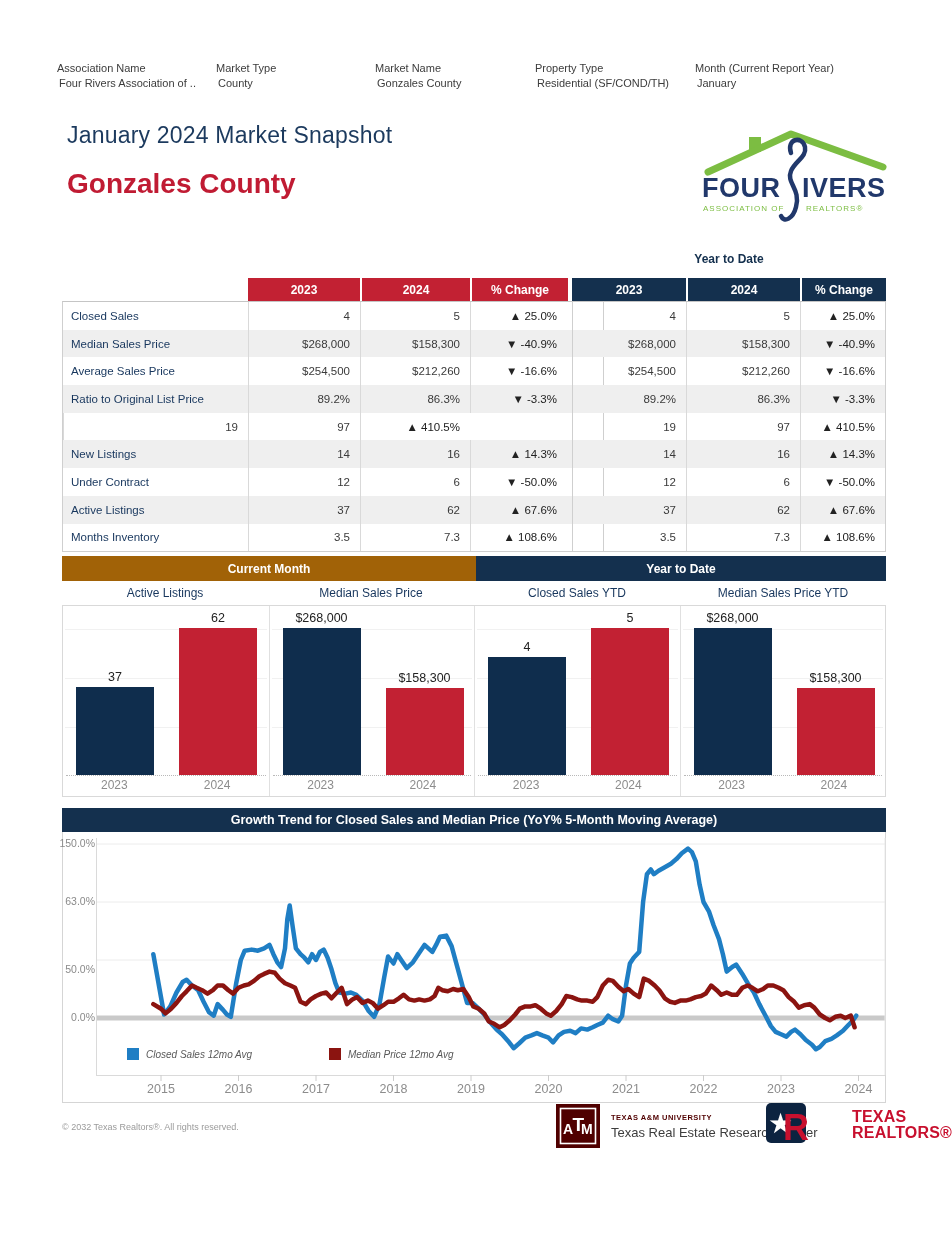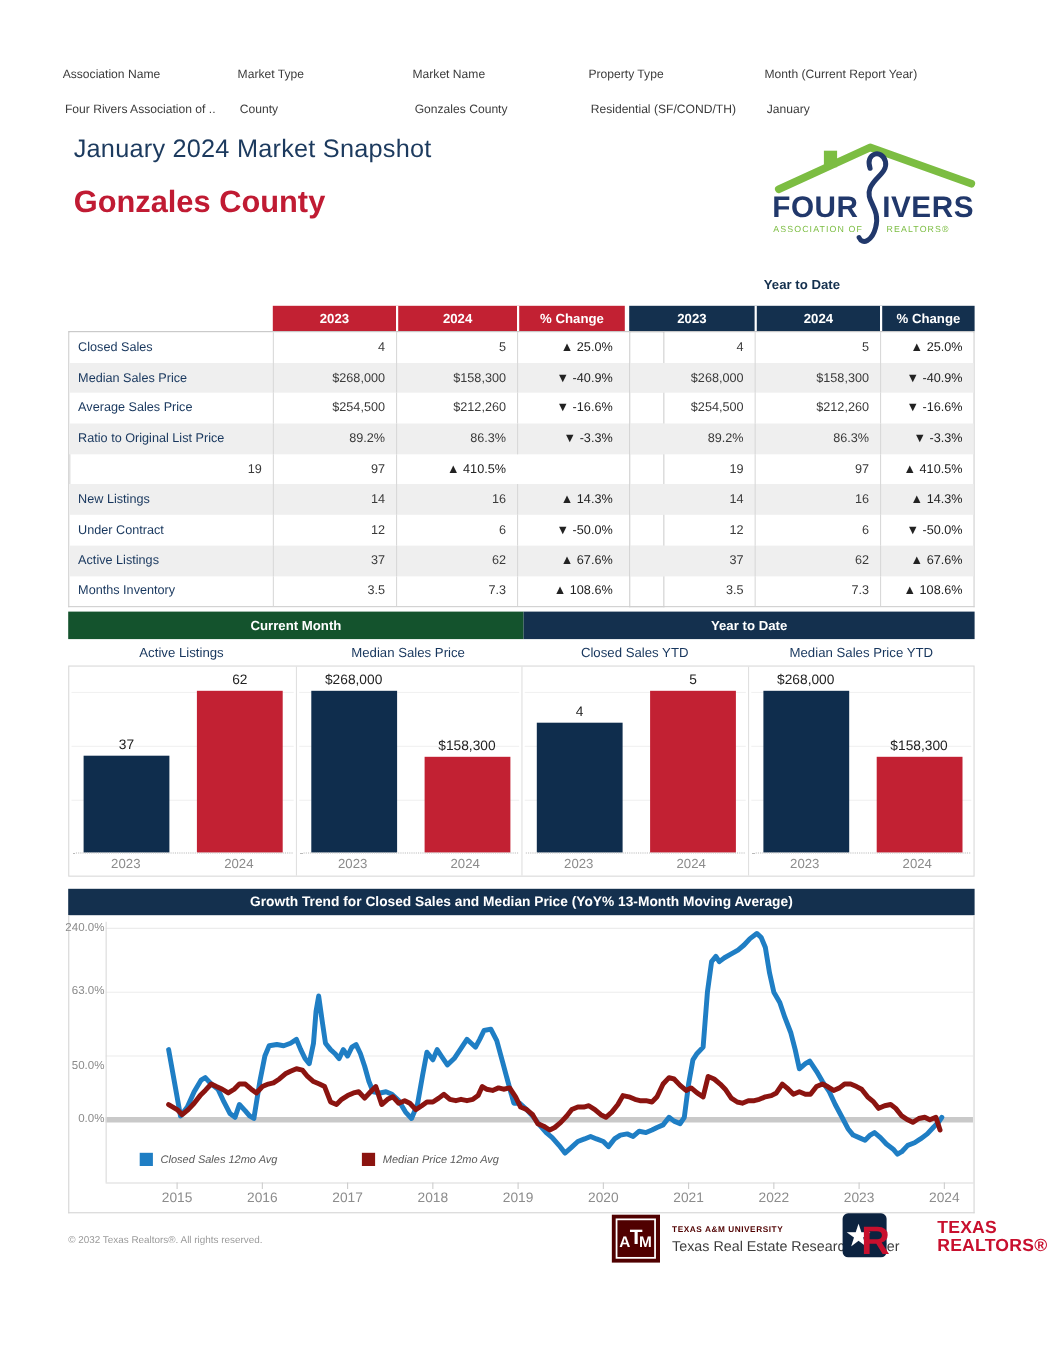--- a/index.html
+++ b/index.html
@@ -3,21 +3,21 @@
 <meta charset="utf-8">
 <style>
   * { margin:0; padding:0; box-sizing:border-box; }
   html,body { background:#ffffff; }
   body { font-family:"Liberation Sans","DejaVu Sans",sans-serif; }
   .page { position:relative; width:952px; height:1243px; background:#fff; overflow:hidden; }
 
   
   .meta { position:absolute; left:57px; top:62px; width:840px; display:grid; grid-template-columns:159px 159px 160px 160px 202px; }
   .meta .label { font-size:11px; color:#3c3c3c; }
-  .meta .value { font-size:11px; color:#3c3c3c; margin-top:20px; padding-left:2px; }
+  .meta .value { font-size:11px; color:#3c3c3c; margin-top:3px; padding-left:2px; }
 
   
   .report-title { position:absolute; left:67px; top:122px; font-size:23px; color:#1c3a5e; letter-spacing:.2px; }
   .county-title { position:absolute; left:67px; top:168px; font-size:28px; font-weight:bold; color:#c01b33; }
   .fr-logo { position:absolute; left:702px; top:126px; }
 
   
   .ytd-caption { position:absolute; left:572px; top:252px; width:314px; text-align:center; font-size:12px; font-weight:bold; color:#14304e; }
   .thead { position:absolute; top:278px; height:23px; display:grid; color:#fff; font-size:12px; font-weight:bold; }
   .thead-cm { left:248px; width:320px; grid-template-columns:112px 110px 98px; background:#c22133; }
@@ -32,21 +32,21 @@
   .tbody-right .tr { grid-template-columns:113px 114px 85px; }
   .tr:nth-child(even) { background:#efefef; }
   .td { display:flex; align-items:center; font-size:11.5px; color:#3a3a3a; }
   .td.label { color:#17365d; padding-left:8px; }
   .td.num { justify-content:flex-end; padding-right:10px; border-left:1px solid #d9d9d9; }
   .tbody-right .td.num:first-child { border-left:none; }
   .td.chg { justify-content:flex-end; padding-right:10px; border-left:1px solid #d9d9d9; color:#222; }
 
   
   .band { position:absolute; top:556px; height:25px; display:flex; align-items:center; justify-content:center; color:#fff; font-size:12px; font-weight:bold; }
-  .band-cm { left:62px; width:414px; background:#14532d; }
+  .band-cm { left:62px; width:414px; background:#a16207; }
   .band-ytd { left:476px; width:410px; background:#14304e; }
 
   
   .chart-titles { position:absolute; left:62px; top:586px; width:824px; display:grid; grid-template-columns:repeat(4,206px); }
   .chart-titles .ct { text-align:center; font-size:12px; color:#17365d; font-weight:500; }
   .mini-box { position:absolute; left:62px; top:605px; width:824px; height:192px; border:1px solid #d9d9d9; display:grid; grid-template-columns:repeat(4,1fr); background:#fff; }
   .mini-cell { position:relative; }
   .mini-cell + .mini-cell { border-left:1px solid #e0e0e0; }
   .mini-plot { position:absolute; left:0; top:0; width:100%; height:170px; }
   .mini-plot .grid { position:absolute; left:2px; right:2px; height:0; border-top:1px solid #f1f1f1; }
@@ -306,23 +306,23 @@
             <div class="bar-label">$158,300</div>
           </div>
         </div>
       <div class="mini-xlabels">
         <span>2023</span>
         <span>2024</span>
       </div>
     </div>
   </div>
 
-  <div class="growth-header">Growth Trend for Closed Sales and Median Price (YoY% 13-Month Moving Average)</div>
+  <div class="growth-header">Growth Trend for Closed Sales and Median Price (YoY% 5-Month Moving Average)</div>
   <div class="growth-box">
-    <span class="ylab" style="top:5px">240.0%</span>
+    <span class="ylab" style="top:5px">150.0%</span>
     <span class="ylab" style="top:63px">63.0%</span>
     <span class="ylab" style="top:131px">50.0%</span>
     <span class="ylab" style="top:179px">0.0%</span>
     <svg id="growth-svg" width="824" height="271" viewBox="0 0 824 271">
         <line x1="33" x2="822" y1="12" y2="12" stroke="#ececec" stroke-width="1"></line>
         <line x1="33" x2="822" y1="70.00000000000001" y2="70.00000000000001" stroke="#ececec" stroke-width="1"></line>
         <line x1="33" x2="822" y1="128" y2="128" stroke="#ececec" stroke-width="1"></line>
         <line x1="33" x2="822" y1="186" y2="186" stroke="#c9c9c9" stroke-width="5"></line>
         <line x1="33.5" x2="33.5" y1="6" y2="243" stroke="#dadada" stroke-width="1"></line>
         <line x1="822" x2="822" y1="6" y2="243" stroke="#e8e8e8" stroke-width="1"></line>

